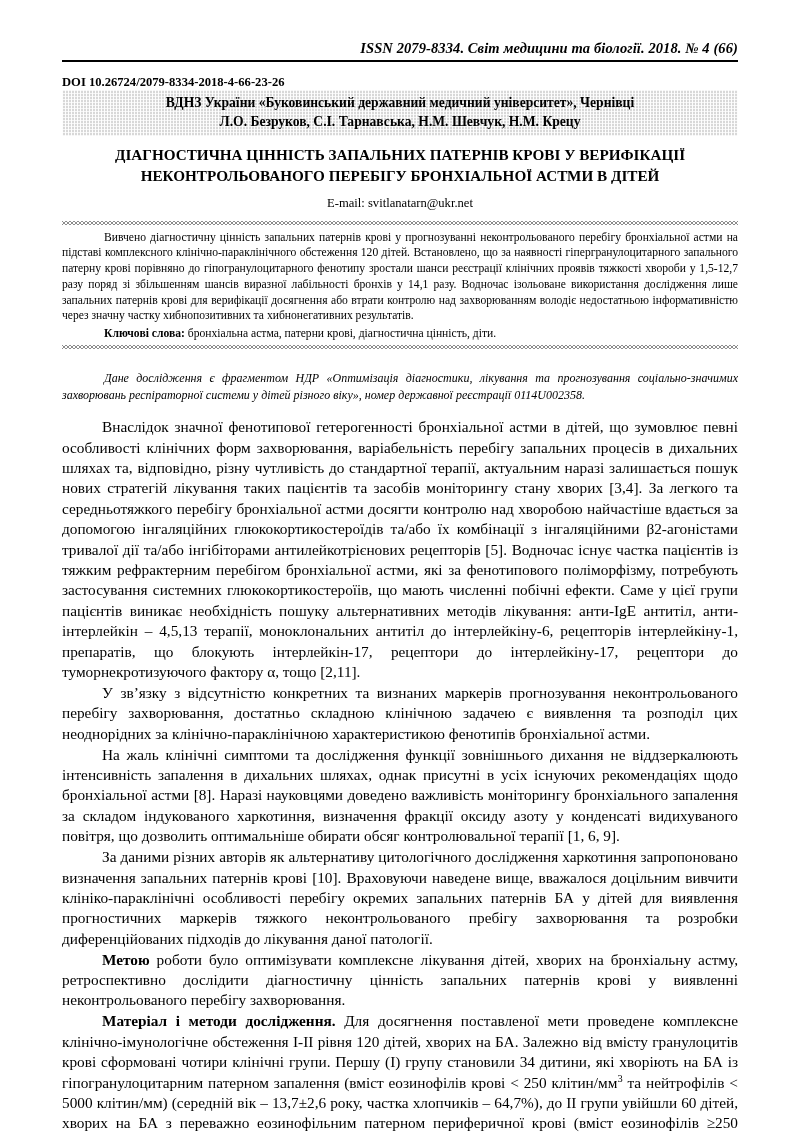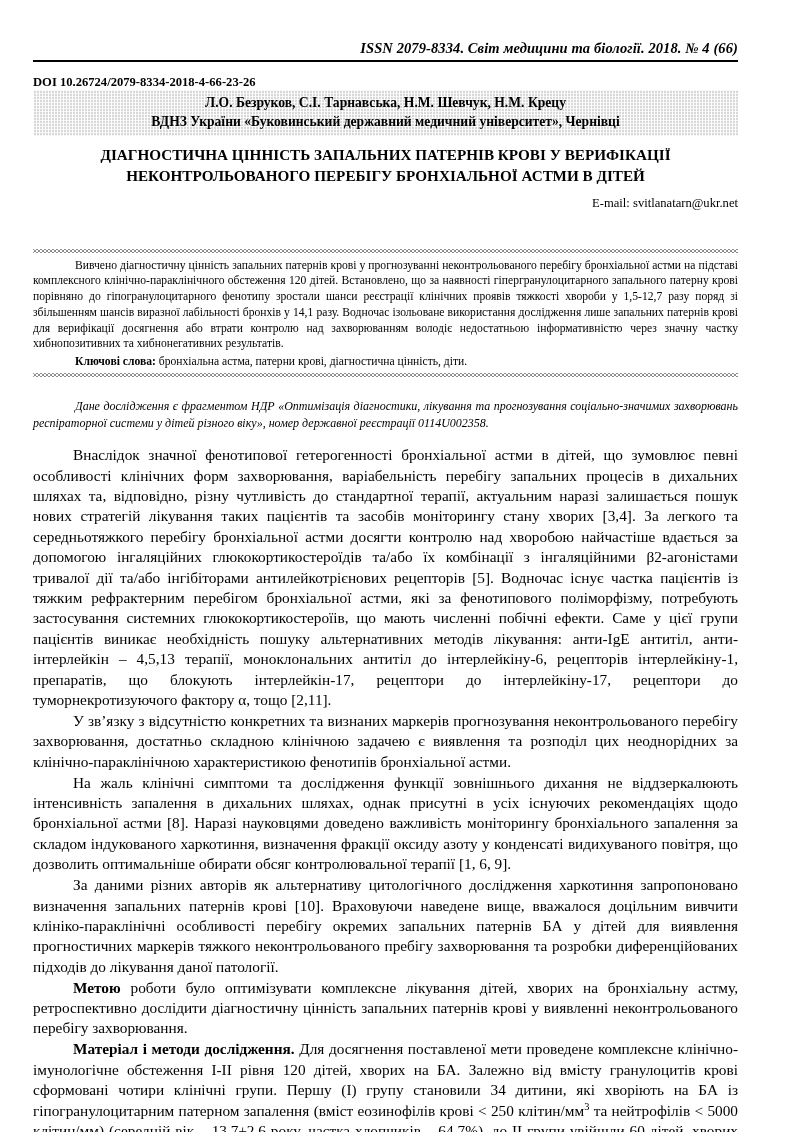--- a/index.html
+++ b/index.html
@@ -13,21 +13,21 @@
     font-family: "Liberation Serif", "DejaVu Serif", serif;
     color: #000000;
     position: relative;
     overflow: hidden;
   }
   .page {
     position: relative;
     width: 800px;
     height: 1132px;
     box-sizing: border-box;
-    padding: 40px 62px 0 33px;
+    padding: 40px 62px 0 62px;
   }
 
   
   .running-head {
     text-align: right;
     font-style: italic;
     font-weight: bold;
     font-size: 14.5px;
     letter-spacing: 0.1px;
     padding-bottom: 3px;
@@ -71,23 +71,23 @@
     text-align: center;
     font-weight: bold;
     font-size: 15.2px;
     line-height: 1.38;
     margin-bottom: 9px;
   }
   .title > div { white-space: nowrap; }
 
   
   .email-line {
-    text-align: right;
+    text-align: center;
     font-size: 12.6px;
-    margin-bottom: 28px;
+    margin-bottom: 0;
   }
 
   
   .abstract-box {
     position: relative;
     padding: 9px 0 9px 0;
     margin-bottom: 6px;
   }
   .wavy {
     height: 6px;
@@ -175,22 +175,22 @@
 
 <div class="page">
 
   <div class="running-head">ISSN 2079-8334. Світ медицини та біології. 2018. № 4 (66)</div>
 
   <div class="ids">
     <div>DOI 10.26724/2079-8334-2018-4-66-23-26</div>
   </div>
 
   <div class="authors-band">
+    <div>ВДНЗ України «Буковинський державний медичний університет», Чернівці</div>
     <div>Л.О. Безруков, С.І. Тарнавська, Н.М. Шевчук, Н.М. Крецу</div>
-    <div>ВДНЗ України «Буковинський державний медичний університет», Чернівці</div>
   </div>
 
   <div class="title">
     <div>ДІАГНОСТИЧНА ЦІННІСТЬ ЗАПАЛЬНИХ ПАТЕРНІВ КРОВІ У ВЕРИФІКАЦІЇ</div>
     <div>НЕКОНТРОЛЬОВАНОГО ПЕРЕБІГУ  БРОНХІАЛЬНОЇ АСТМИ В ДІТЕЙ</div>
   </div>
 
   <div class="email-line">E-mail: svitlanatarn@ukr.net</div>
 
   <div class="abstract-box">

